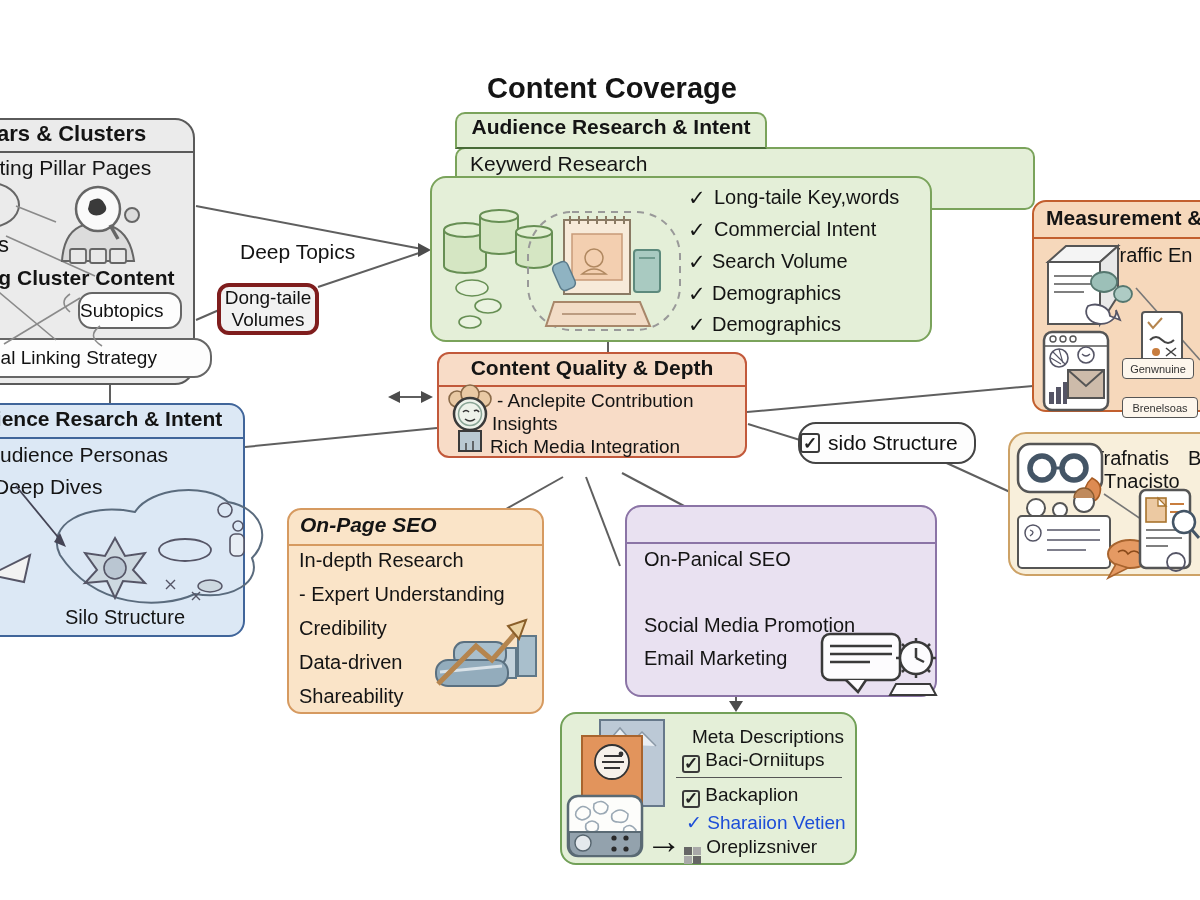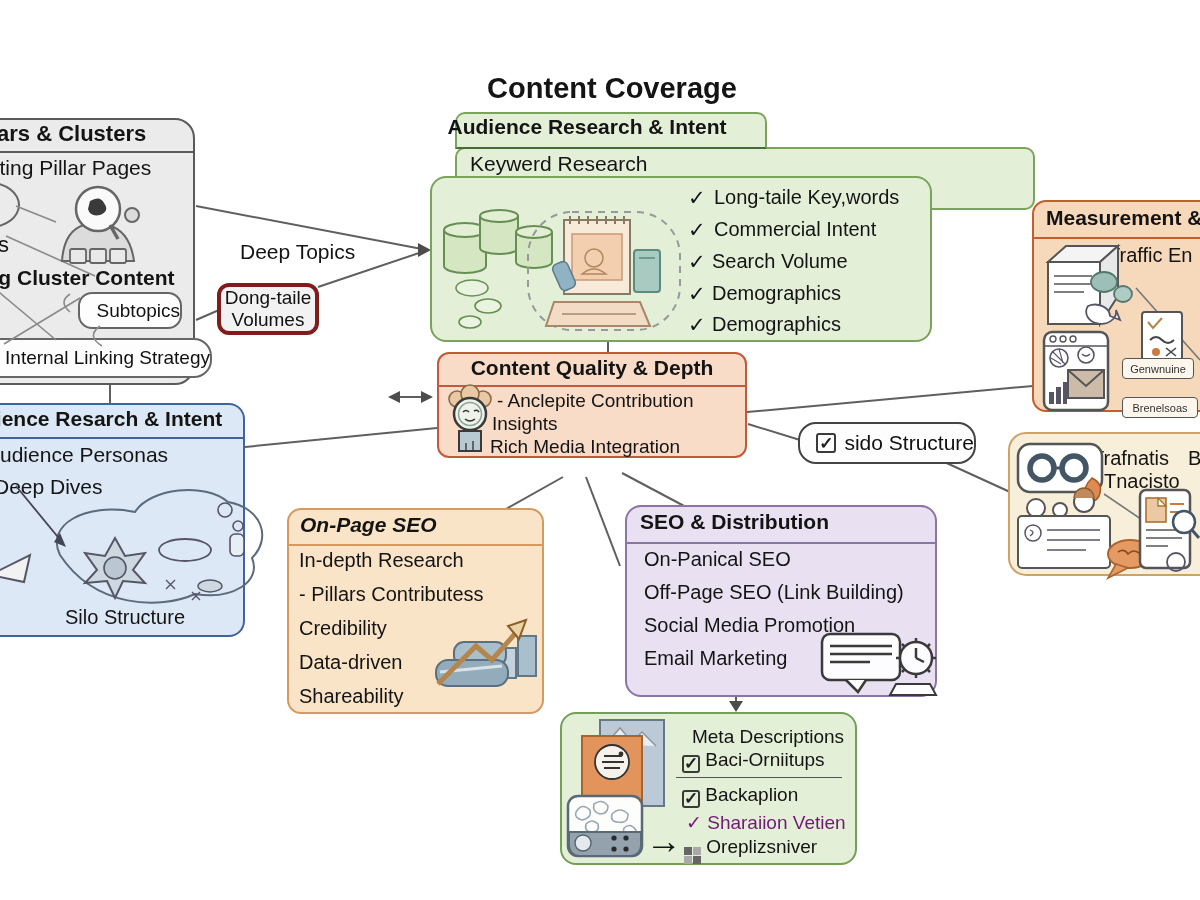--- a/index.html
+++ b/index.html
@@ -4,21 +4,21 @@
 <style>
   * { margin:0; padding:0; box-sizing:border-box; }
   body { background:#ffffff; font-family:"Liberation Sans", sans-serif; }
   .canvas { position:relative; width:1200px; height:900px; overflow:hidden; background:#fff; color:#111; }
   .abs { position:absolute; }
   .box { position:absolute; border-radius:14px; }
   .txt { position:absolute; white-space:nowrap; color:#141414; }
   .bold { font-weight:bold; }
   .rule { position:absolute; height:0; }
   .pill { position:absolute; background:#fdfdfd; border:2px solid #666; border-radius:16px;
-          display:flex; align-items:center; justify-content:flex-end; text-align:center; }
+          display:flex; align-items:center; justify-content:flex-start; text-align:center; }
   .tag  { position:absolute; background:#fdf6ec; border:1.5px solid #555; border-radius:4px;
           display:flex; align-items:center; justify-content:center; font-size:11px; color:#333; }
   .cb { display:inline-flex; width:20px; height:20px; border:2.5px solid #3a3a3a; border-radius:3px;
         align-items:center; justify-content:center; font-size:17px; font-weight:bold; color:#222;
         vertical-align:-3px; }
   .gridicon { display:inline-grid; grid-template-columns:8px 8px; grid-template-rows:8px 8px; gap:1px;
               vertical-align:-2px; }
   .gridicon span { background:#666; }
   .gridicon span:nth-child(2){ background:#a9a9a9; }
   .gridicon span:nth-child(3){ background:#a9a9a9; }
@@ -87,21 +87,21 @@
     <rect x="20" y="66" width="16" height="14" rx="2" fill="#e8e8e8" stroke="#666" stroke-width="1.8"></rect>
     <rect x="40" y="66" width="16" height="14" rx="2" fill="#e8e8e8" stroke="#666" stroke-width="1.8"></rect>
     <rect x="60" y="66" width="16" height="14" rx="2" fill="#e8e8e8" stroke="#666" stroke-width="1.8"></rect>
     <circle cx="48" cy="26" r="22" fill="#fafafa" stroke="#666" stroke-width="2.5"></circle>
     <path d="M40,18 q10,-6 14,2 q6,8 -4,12 q-10,2 -12,-6 z" fill="#3a3a3a"></path>
     <line x1="60" y1="42" x2="68" y2="56" stroke="#666" stroke-width="3.5"></line>
   </svg>
 
   <div class="box" style="left:455px;top:147px;width:580px;height:63px;background:#e4efd8;border:2px solid #7aa35b;border-radius:10px;"></div>
   <div class="box" style="left:455px;top:112px;width:312px;height:37px;background:#e4efd8;border:2px solid #7aa35b;border-radius:10px 10px 0 0;border-bottom:2.5px solid #486b37;"></div>
-  <div class="txt bold" style="left:431px;top:115px;width:312px;text-align:center;font-size:21px;">Audience Research &amp; Intent</div>
+  <div class="txt bold" style="left:455px;top:115px;width:312px;text-align:center;font-size:21px;">Audience Research &amp; Intent</div>
   <div class="txt" style="left:470px;top:152px;font-size:21px;">Keywerd Research</div>
   <div class="box" style="left:430px;top:176px;width:502px;height:166px;background:#e4efd8;border:2px solid #7aa35b;border-radius:16px;"></div>
   <div class="txt" style="left:688px;top:186px;font-size:21px;">✓</div>
   <div class="txt" style="left:714px;top:186px;font-size:20px;">Long-taile Key,words</div>
   <div class="txt" style="left:688px;top:218px;font-size:21px;">✓</div>
   <div class="txt" style="left:714px;top:218px;font-size:20px;">Commercial Intent</div>
   <div class="txt" style="left:688px;top:250px;font-size:21px;">✓</div>
   <div class="txt" style="left:712px;top:250px;font-size:20px;">Search Volume</div>
   <div class="txt" style="left:688px;top:282px;font-size:21px;">✓</div>
   <div class="txt" style="left:712px;top:282px;font-size:20px;">Demographics</div>
@@ -188,39 +188,37 @@
     <path d="M166,140 l9,9 M175,140 l-9,9 M192,152 l8,8 M200,152 l-8,8" stroke="#556" stroke-width="1.4"></path>
     <line x1="16" y1="46" x2="62" y2="102" stroke="#445" stroke-width="1.8"></line>
     <polygon points="66,107 54,102 60,93" fill="#445"></polygon>
     <polygon points="-10,135 30,115 24,142" fill="#f2f2f2" stroke="#556" stroke-width="2"></polygon>
   </svg>
 
   <div class="box" style="left:287px;top:508px;width:257px;height:206px;background:#fae4c8;border:2px solid #d69a60;border-radius:14px;"></div>
   <div class="rule" style="left:287px;top:544px;width:257px;border-top:2px solid #d69a60;"></div>
   <div class="txt bold" style="left:300px;top:513px;font-size:21px;font-style:italic;">On-Page SEO</div>
   <div class="txt" style="left:299px;top:549px;font-size:20px;">In-depth Research</div>
-  <div class="txt" style="left:299px;top:583px;font-size:20px;">- Pillars Contributess</div>
+  <div class="txt" style="left:299px;top:583px;font-size:20px;">- Expert Understanding</div>
   <div class="txt" style="left:299px;top:617px;font-size:20px;">Credibility</div>
   <div class="txt" style="left:299px;top:651px;font-size:20px;">Data-driven</div>
   <div class="txt" style="left:299px;top:685px;font-size:20px;">Shareability</div>
   <svg class="abs" style="left:428px;top:608px;width:118px;height:98px;" viewBox="0 0 118 98">
     <rect x="90" y="28" width="18" height="40" fill="#a9bfcc" stroke="#607888" stroke-width="2"></rect>
     <rect x="72" y="40" width="16" height="30" fill="#c3d2db" stroke="#607888" stroke-width="2"></rect>
     <rect x="26" y="34" width="52" height="24" rx="10" fill="#a9bfcc" stroke="#5a7080" stroke-width="2"></rect>
     <rect x="8" y="52" width="72" height="26" rx="12" fill="#93acbc" stroke="#5a7080" stroke-width="2"></rect>
     <line x1="12" y1="64" x2="74" y2="58" stroke="#d9e2e8" stroke-width="3"></line>
     <path d="M10,76 L48,38 L64,52 L92,20" fill="none" stroke="#b5854e" stroke-width="5"></path>
     <polygon points="98,12 80,18 91,31" fill="#ecd3a4" stroke="#8a5f2a" stroke-width="2"></polygon>
   </svg>
 
   <div class="box" style="left:625px;top:505px;width:312px;height:192px;background:#e9e1f1;border:2px solid #8b74a6;border-radius:16px;"></div>
   <div class="rule" style="left:625px;top:542px;width:312px;border-top:2px solid #8b74a6;"></div>
-  <div class="txt bold" style="left:640px;top:510px;font-size:21px;">SEO &amp; Distribution</div>
   <div class="txt" style="left:644px;top:548px;font-size:20px;">On-Panical SEO</div>
-  <div class="txt" style="left:644px;top:581px;font-size:20px;">Off-Page SEO (Link Building)</div>
   <div class="txt" style="left:644px;top:614px;font-size:20px;">Social Media Promotion</div>
   <div class="txt" style="left:644px;top:647px;font-size:20px;">Email Marketing</div>
   <svg class="abs" style="left:818px;top:628px;width:120px;height:68px;" viewBox="0 0 120 68">
     <rect x="4" y="6" width="78" height="46" rx="8" fill="#fdfcfe" stroke="#3a3a3a" stroke-width="2.5"></rect>
     <line x1="12" y1="18" x2="74" y2="18" stroke="#3a3a3a" stroke-width="2.5"></line>
     <line x1="12" y1="26" x2="74" y2="26" stroke="#3a3a3a" stroke-width="2.5"></line>
     <line x1="12" y1="34" x2="52" y2="34" stroke="#3a3a3a" stroke-width="2.5"></line>
     <path d="M28,52 L40,64 L48,52" fill="#fdfcfe" stroke="#3a3a3a" stroke-width="2.5"></path>
     <path d="M78,56 L112,56 L118,67 L72,67 Z" fill="#fdfcfe" stroke="#3a3a3a" stroke-width="2"></path>
     <circle cx="98" cy="30" r="16" fill="#fdfcfe" stroke="#3a3a3a" stroke-width="2.5"></circle>
@@ -247,21 +245,21 @@
   <div class="txt" style="left:688px;top:726px;width:160px;text-align:center;font-size:19px;">Meta Descriptions</div>
   <div class="abs" style="left:682px;top:749px;font-size:19px;color:#141414;white-space:nowrap;">
     <span class="cb" style="width:18px;height:18px;">✓</span>
     <span>Baci-Orniitups</span>
   </div>
   <div class="rule" style="left:676px;top:777px;width:166px;border-top:1.5px solid #555;"></div>
   <div class="abs" style="left:682px;top:784px;font-size:19px;color:#141414;white-space:nowrap;">
     <span class="cb" style="width:18px;height:18px;">✓</span>
     <span>Backaplion</span>
   </div>
-  <div class="abs" style="left:686px;top:811px;font-size:19px;color:#701a75;white-space:nowrap;text-align:center;">
+  <div class="abs" style="left:686px;top:811px;font-size:19px;color:#1d4ed8;white-space:nowrap;text-align:center;">
     <span>✓</span>
     <span>Sharaiion Vetien</span>
   </div>
   <div class="abs" style="left:684px;top:836px;font-size:19px;color:#141414;white-space:nowrap;">
     <span class="gridicon">
         <span></span>
         <span></span>
         <span></span>
         <span></span>
       </span>

